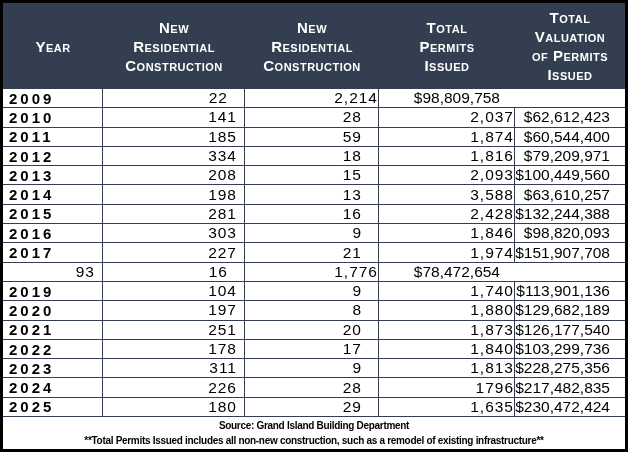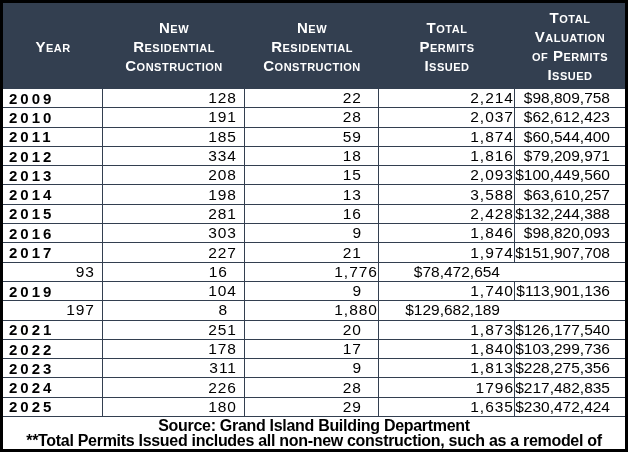--- a/index.html
+++ b/index.html
@@ -32,21 +32,21 @@
   }
   .cell:last-child{border-right:none;}
   .c0{font-weight:bold;font-size:15px;letter-spacing:3px;padding-left:6px;}
   .c1,.c2,.c3,.c4{justify-content:flex-end;}
   .c1{padding-right:7px;letter-spacing:1px;}
   .c2{padding-right:16px;letter-spacing:1px;text-align:right;}
   .c3{letter-spacing:1px;}
   .c4{padding-right:15px;letter-spacing:0;}
   .tfoot{
     flex:none;height:31px;text-align:center;font-weight:bold;
-    font-size:16px;line-height:15px;letter-spacing:-.3px;
+    font-size:10px;line-height:15px;letter-spacing:-.3px;
     padding-top:1px;color:var(--btext,#000);
   }
 </style>
 </head>
 <body>
 
 <div class="frame" style="--hbg: #333F50; --htext: #FFFFFF; --grid: #333F50; --outer: #000000; --btext: #000000;">
   <div class="thead">
       <div class="hcell">
         <div class="hline">Year</div>
@@ -69,28 +69,27 @@
       <div class="hcell">
         <div class="hline">Total</div>
         <div class="hline">Valuation</div>
         <div class="hline">of Permits</div>
         <div class="hline">Issued</div>
       </div>
     </div>
   <div class="tbody">
       <div class="row">
         <div class="cell c0">2009</div>
-        <div class="cell c1">128</div>
         <div class="cell c2">22</div>
         <div class="cell c3">2,214</div>
         <div class="cell c4">$98,809,758</div>
       </div>
       <div class="row">
         <div class="cell c0">2010</div>
-        <div class="cell c1">191</div>
+        <div class="cell c1">141</div>
         <div class="cell c2">28</div>
         <div class="cell c3">2,037</div>
         <div class="cell c4">$62,612,423</div>
       </div>
       <div class="row">
         <div class="cell c0">2011</div>
         <div class="cell c1">185</div>
         <div class="cell c2">59</div>
         <div class="cell c3">1,874</div>
         <div class="cell c4">$60,544,400</div>
@@ -144,20 +143,21 @@
         <div class="cell c4">$78,472,654</div>
       </div>
       <div class="row">
         <div class="cell c0">2019</div>
         <div class="cell c1">104</div>
         <div class="cell c2">9</div>
         <div class="cell c3">1,740</div>
         <div class="cell c4">$113,901,136</div>
       </div>
       <div class="row">
+        <div class="cell c0">2020</div>
         <div class="cell c1">197</div>
         <div class="cell c2">8</div>
         <div class="cell c3">1,880</div>
         <div class="cell c4">$129,682,189</div>
       </div>
       <div class="row">
         <div class="cell c0">2021</div>
         <div class="cell c1">251</div>
         <div class="cell c2">20</div>
         <div class="cell c3">1,873</div>

